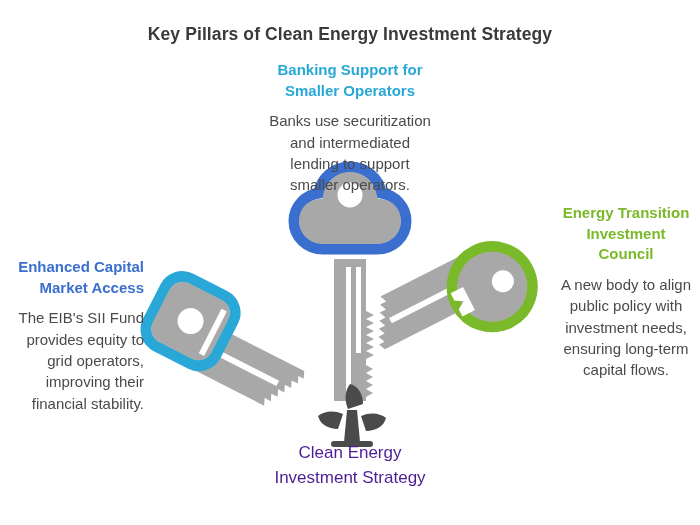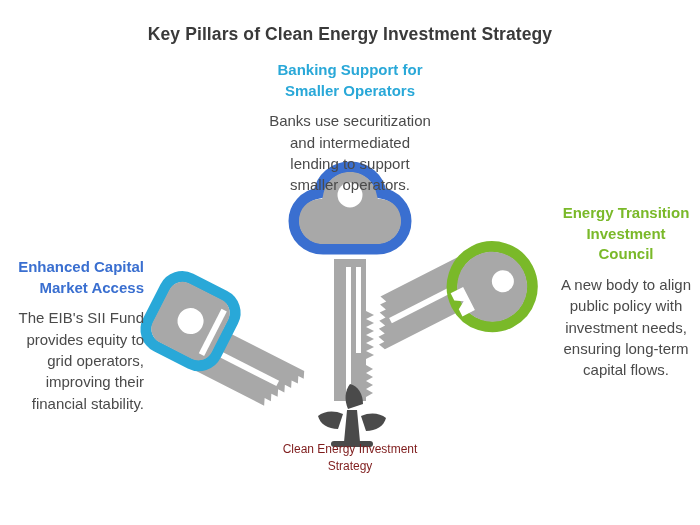--- a/index.html
+++ b/index.html
@@ -81,23 +81,23 @@
   }
   #block-council .heading { color: #7ab929; }
 
   
   #center-caption {
     position: absolute;
     top: 441px;
     left: 270px;
     width: 160px;
     text-align: center;
-    font-size: 12px;
+    font-size: 17px;
     line-height: 1.45;
-    color: #7f1d1d;
+    color: #4c1d95;
   }
 
   
   #art {
     position: absolute;
     top: 0;
     left: 0;
     width: 700px;
     height: 525px;
     pointer-events: none;

